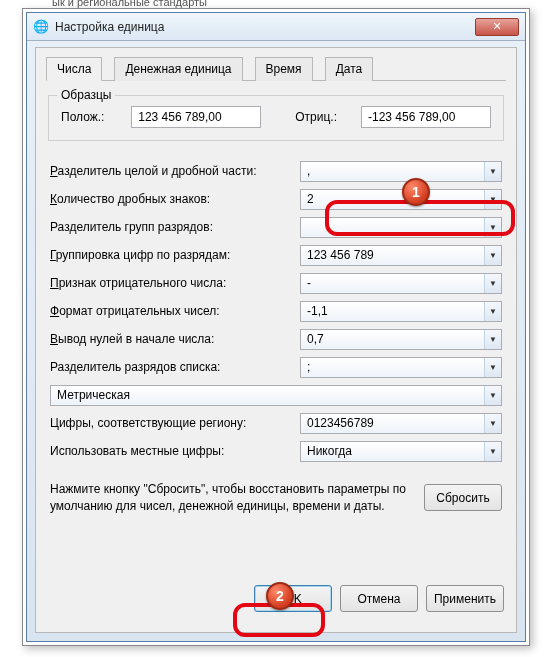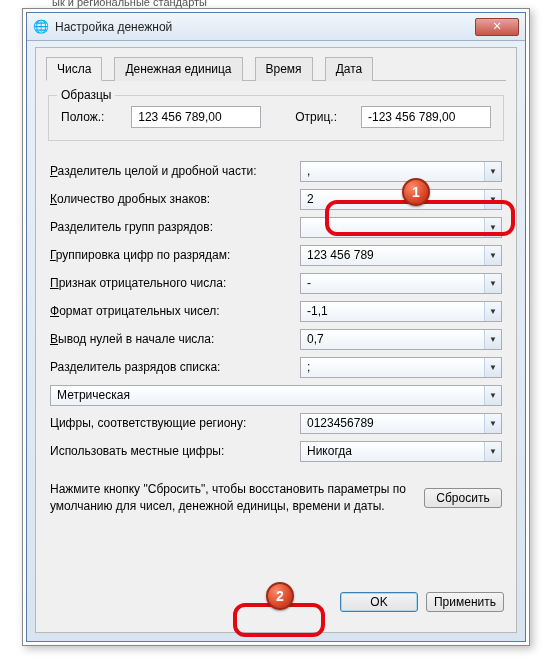--- a/index.html
+++ b/index.html
@@ -168,21 +168,21 @@
   align-items: center;
   padding: 0 4px;
 }
 .reset-text {
   flex: 1;
   line-height: 1.4;
   padding-right: 12px;
 }
 .btn {
   min-width: 78px;
-  height: 20px;
+  height: 27px;
   border: 1px solid #8e8f8f;
   background: linear-gradient(#f4f4f4, #e4e4e4);
   border-radius: 3px;
   font-family: inherit;
   font-size: 12px;
   cursor: pointer;
   padding: 0 0;
 }
 .btn.default {
   border: 1px solid #3c7fb1;
@@ -205,21 +205,21 @@
 </style>
 </head>
 <body>
 
 <div class="partial-text">ык и региональные стандарты</div>
 <div class="outer-shadow"></div>
 
 <div class="window">
   <div class="titlebar">
     <span class="icon">🌐</span>
-    <span class="title">Настройка денежной</span>
+    <span class="title">Настройка единица</span>
     <div class="close-btn">
       <span>✕</span>
     </div>
   </div>
 
   <div class="client">
     <div class="tabs">
       <div class="tab active">Числа</div>
       <div class="tab">Денежная единица</div>
       <div class="tab">Время</div>
@@ -317,20 +317,21 @@
       </div>
 
       <div class="reset-area">
         <div class="reset-text">Нажмите кнопку "Сбросить", чтобы восстановить параметры по умолчанию для чисел, денежной единицы, времени и даты.</div>
         <button class="btn">Сбросить</button>
       </div>
     </div>
 
     <div class="button-bar">
       <button class="btn default">OK</button>
+      <button class="btn">Отмена</button>
       <button class="btn">Применить</button>
     </div>
   </div>
 </div>
 
 <div class="highlight-box" style="top:200px; left:325px; width:190px; height:36px;"></div>
 <div class="callout" style="top:178px; left:402px;">1</div>
 
 <div class="highlight-box" style="top:603px; left:233px; width:92px; height:34px;"></div>
 <div class="callout" style="top:582px; left:266px;">2</div>

